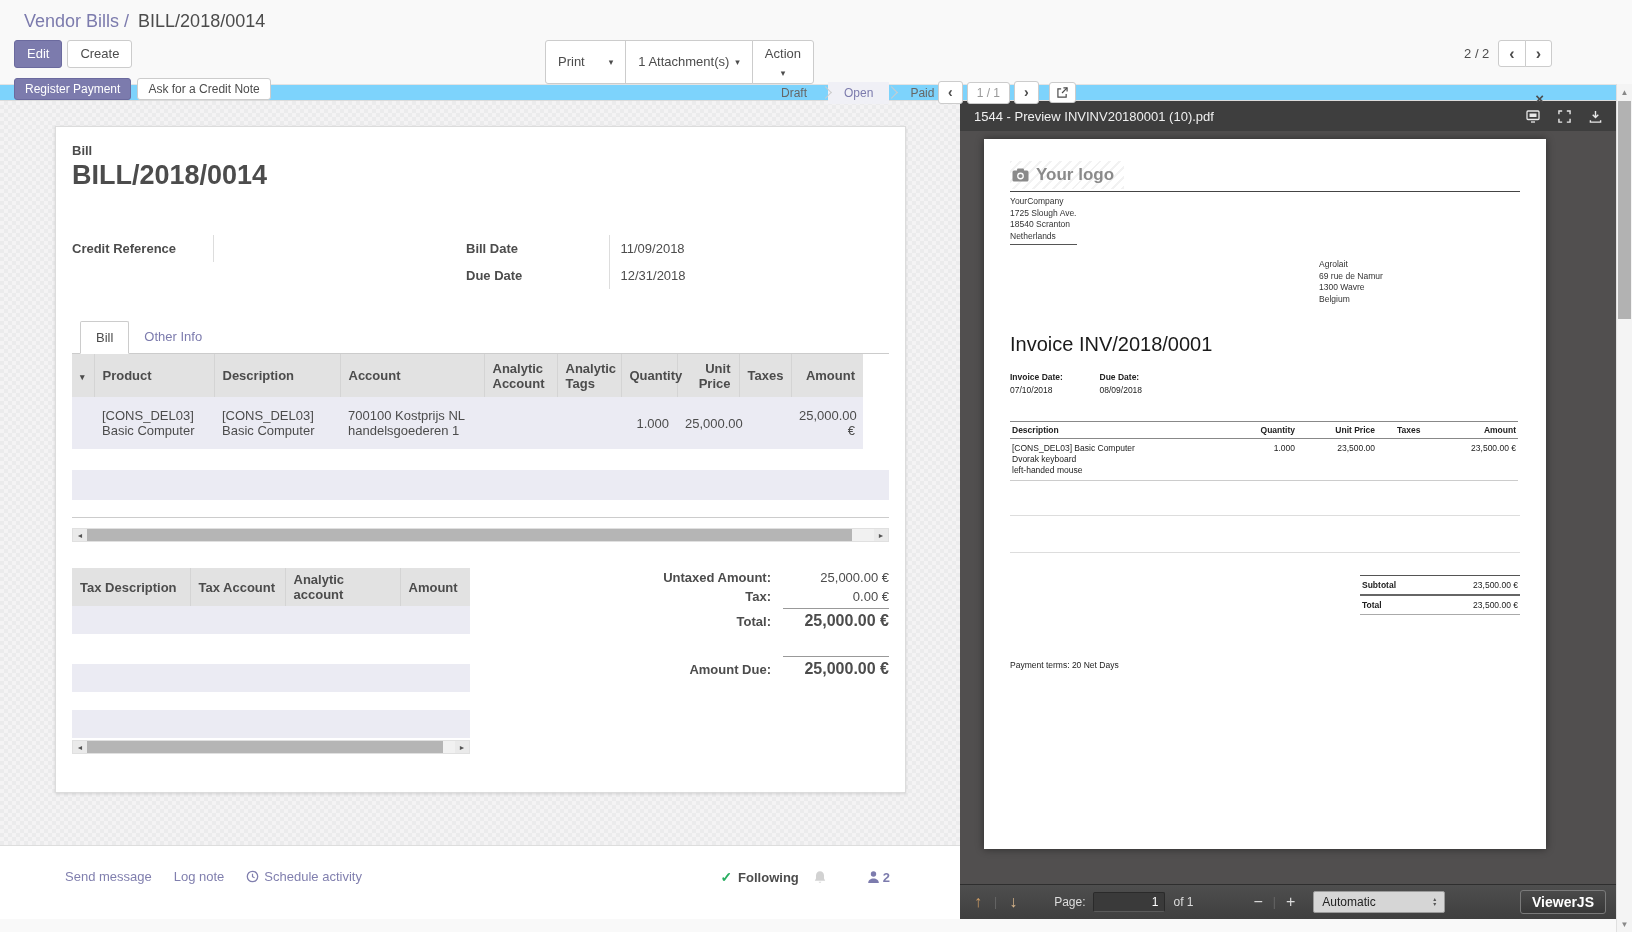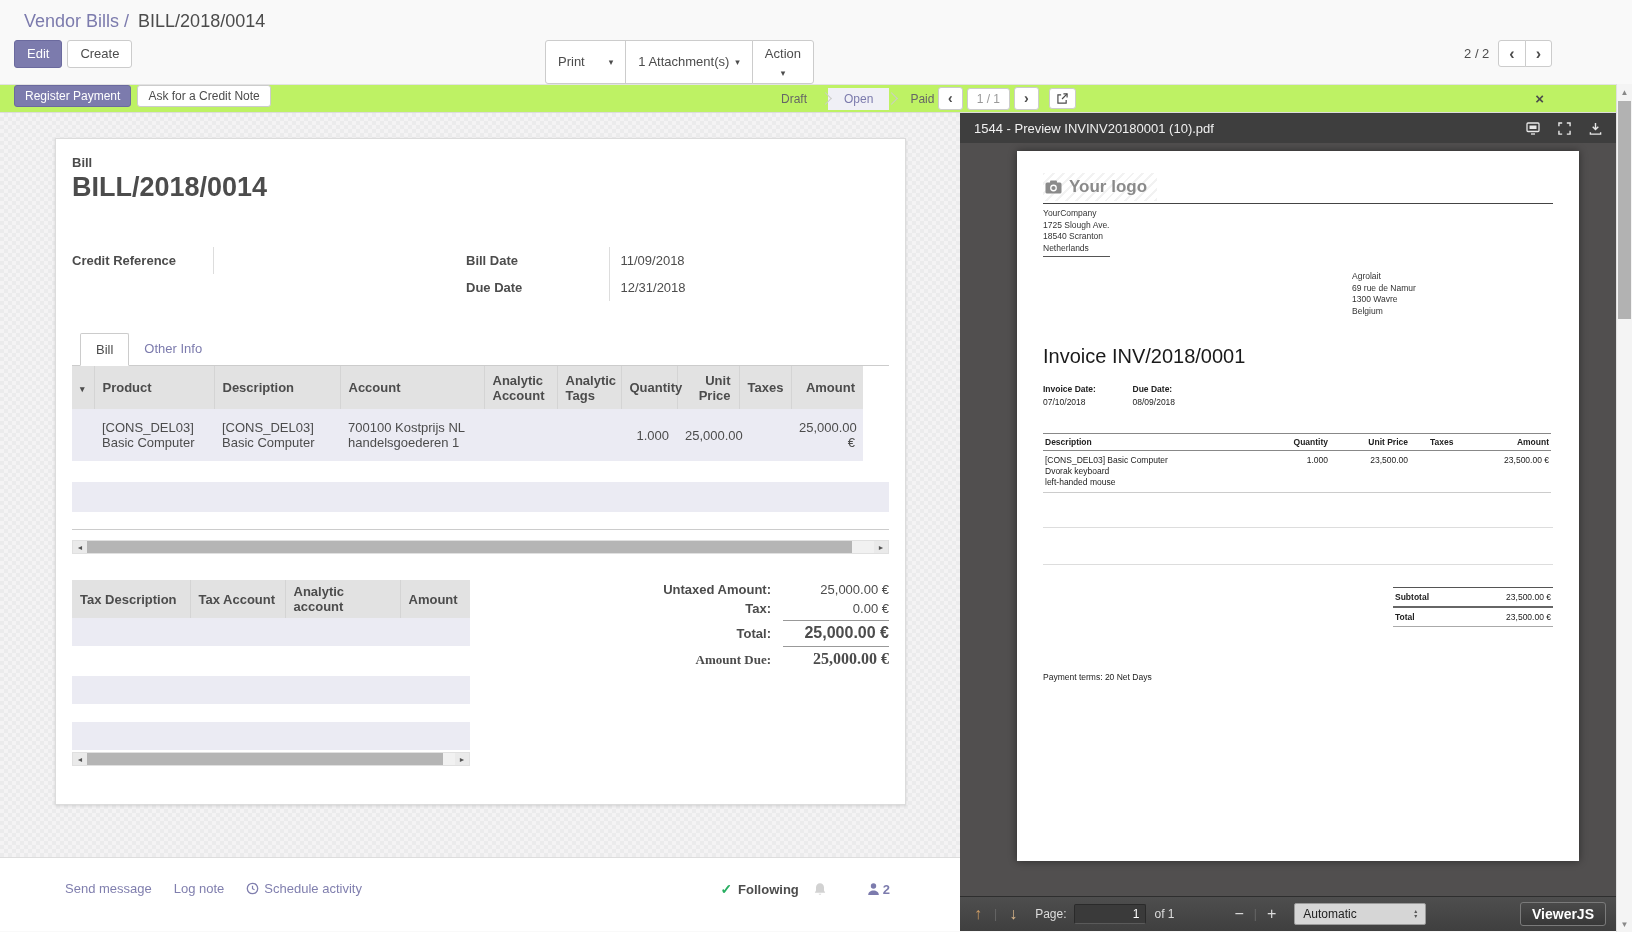--- a/index.html
+++ b/index.html
@@ -24,23 +24,23 @@
   .center-btns .btn:last-child { border-radius: 0 3px 3px 0; flex-direction: column; }
   .caret { font-size: 9px; color: #4c4c4c; }
   .pager { position: absolute; right: 80px; top: 0; display: flex; align-items: center; gap: 10px; }
   .pager-btns { display: flex; }
   .pager-btns .btn { padding: 3px 10px; font-size: 16px; font-weight: bold; border-radius: 0; margin-left: -1px; }
   .pager-btns .btn:first-child { border-radius: 3px 0 0 3px; }
   .pager-btns .btn:last-child { border-radius: 0 3px 3px 0; }
 
   
   .content { position: absolute; top: 84px; left: 0; right: 0; bottom: 0; }
-  .statusbar { height: 29px; margin-right: 16px; background: #bef264;
+  .statusbar { height: 17px; margin-right: 16px; background: #7dd3fc;
     border-top: 1px solid #e3e3e3; border-bottom: 1px solid #dcdcdc;
-    display: flex; align-items: flex-start; padding-left: 14px; position: relative; }
+    display: flex; align-items: flex-end; padding-left: 14px; position: relative; }
   .statusbar .btn { padding: 3px 10px; font-size: 12px; }
   .steps { position: absolute; left: 765px; top: 0; bottom: 0; display: flex; align-items: center; }
   .step { padding: 4px 16px; font-size: 12px; color: #666; cursor: pointer; }
   .step.active { color: #7c7bad; background: #f0f0f6; }
   .sep-chev { width: 9px; height: 9px; border-top: 1px solid #ccc; border-right: 1px solid #ccc;
     transform: rotate(45deg); margin: 0 -2px; }
   .att-nav { position: absolute; left: 938px; top: 0; bottom: 0; display: flex; align-items: center; gap: 4px; }
   .att-nav .btn { padding: 2px 9px; font-size: 14px; font-weight: bold; }
   .att-count { border: 1px solid #ccc; border-radius: 3px; background: #fff; color: #999;
     padding: 3px 9px; font-size: 12px; }
@@ -119,21 +119,21 @@
   .follower-count { display: inline-flex; align-items: center; gap: 3px; color: #7c7bad;
     font-weight: bold; font-size: 13px; margin-left: 26px; cursor: pointer; }
 
   
   .pdf-pane { flex: 1; display: flex; flex-direction: column; background: #514f4f; }
   .pdf-header { height: 30px; background: #3e3e3e; color: #f0f0f0; display: flex;
     align-items: center; padding: 0 14px; font-size: 13px; flex: none; }
   .pdf-title { flex: 1; }
   .pdf-hicons { display: flex; gap: 18px; align-items: center; }
   .pdf-hicon { cursor: pointer; display: flex; }
-  .pdf-body { flex: 1; overflow: hidden; padding-left: 33px; }
+  .pdf-body { flex: 1; overflow: hidden; }
   .pdf-page { background: #fff; width: 562px; height: 710px; margin: 8px 0 0 24px;
     box-shadow: 0 0 8px rgba(0,0,0,.45); padding: 12px 26px; color: #222;
     font-size: 9px; position: relative; }
   .logo-row { margin-top: 10px; display: inline-flex; align-items: center; gap: 7px;
     padding: 4px 10px 4px 2px; color: #8a8a8a; font-size: 17px; font-weight: bold;
     background: repeating-linear-gradient(135deg, rgba(0,0,0,0.05) 0 2px, transparent 2px 7px); }
   .pdf-rule { border-top: 1px solid #444; margin-top: 2px; }
   .addr { line-height: 11.5px; font-size: 8.5px; color: #333; }
   .company-block { display: inline-block; margin-top: 4px; border-bottom: 1px solid #555;
     padding-bottom: 2px; min-width: 66px; }
@@ -158,21 +158,21 @@
   .pdf-tot-row.grand { border-bottom: 1px solid #aaa; }
   .payment-terms { margin-top: 45px; font-size: 8.5px; }
 
   .pdf-toolbar { height: 35px; flex: none; background: linear-gradient(#4e4e4e, #3f3f3f);
     border-top: 1px solid #2e2e2e; display: flex; align-items: center; padding: 0 10px;
     color: #ddd; font-size: 12px; gap: 8px; }
   .tb-arrow { font-size: 16px; font-weight: bold; cursor: pointer; padding: 0 4px; }
   .tb-up { color: #cf9d64; }
   .tb-down { color: #dcb88c; }
   .tb-sep { color: #666; }
-  .page-label { margin-left: 6px; color: #ddd; }
+  .page-label { margin-left: 25px; color: #ddd; }
   .page-input { width: 72px; background: #3a3a3a; border: 1px solid #2a2a2a;
     border-bottom-color: #5a5a5a; color: #fff; text-align: right; font-size: 12px;
     padding: 2px 6px; border-radius: 2px; font-family: inherit; }
   .zoom-btns { margin-left: 48px; display: flex; align-items: center; gap: 6px; }
   .tb-zoom { font-size: 16px; color: #ddd; cursor: pointer; padding: 0 4px; }
   .zoom-select { width: 132px; margin-left: 6px; background: #d6d6d6; color: #222;
     border: 1px solid #9a9a9a; border-radius: 2px; padding: 3px 8px; display: flex;
     align-items: center; justify-content: space-between; cursor: pointer; }
   .spinner { display: flex; flex-direction: column; line-height: 5px; font-size: 6px; color: #555; }
   .brand { margin-left: auto; border: 1px solid #7a7a7a; border-radius: 3px;
@@ -387,21 +387,21 @@
                   <span class="tot-value">25,000.00 €</span>
                 </div>
                 <div class="tot-row">
                   <span class="tot-label">Tax:</span>
                   <span class="tot-value">0.00 €</span>
                 </div>
                 <div class="tot-row big">
                   <span class="tot-label">Total:</span>
                   <span class="tot-value">25,000.00 €</span>
                 </div>
-                <div class="tot-row big" style="font-family:Liberation Serif, serif;">
+                <div class="tot-row big" style="margin-top:22px;">
                   <span class="tot-label">Amount Due:</span>
                   <span class="tot-value">25,000.00 €</span>
                 </div>
               </div>
             </div>
 
           </div>
         </div>
 
         <div class="chatter">

